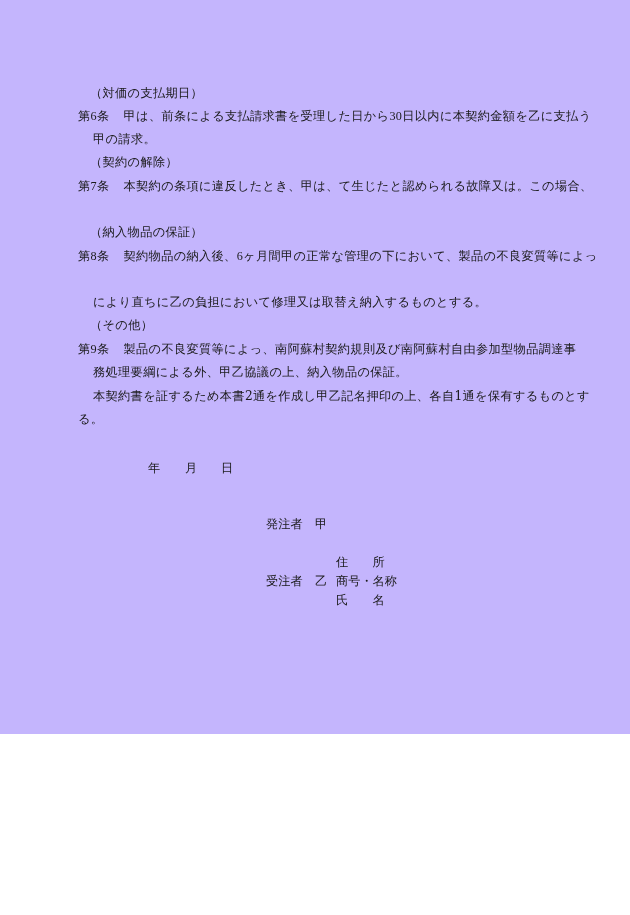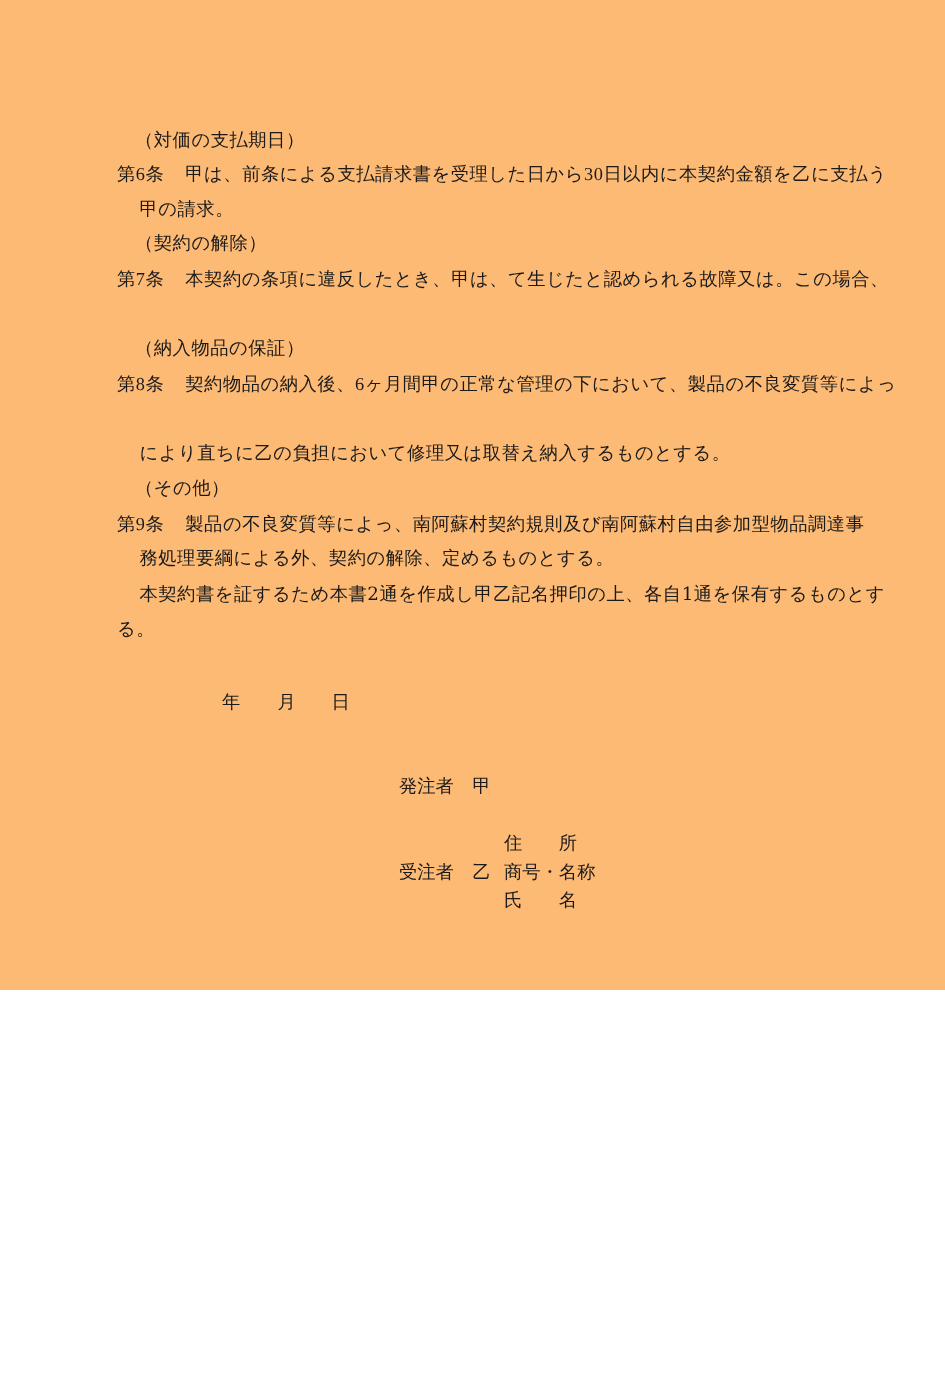--- a/index.html
+++ b/index.html
@@ -1,18 +1,18 @@
 <!DOCTYPE html>
 <html><head>
 <meta charset="utf-8">
 <style>
   html, body { margin: 0; padding: 0; background: #ffffff; }
   body { width: 630px; height: 915px; position: relative; overflow: hidden;
          font-family: "DejaVu Serif", "Liberation Serif", serif; color: #1a1a1a; }
-  .page { position: absolute; left: 0; top: 0; width: 630px; height: 660px; background: #fdba74; }
+  .page { position: absolute; left: 0; top: 0; width: 630px; height: 734px; background: #c4b5fd; }
   .line { position: absolute; left: 78px; font-size: 12.2px; line-height: 16px; white-space: nowrap; letter-spacing: 0.35px; }
   .heading { left: 90px; }
   .art { left: 78px; font-family: Liberation Serif, serif; }
   .cont { left: 93px; }
   .sig { position: absolute; font-size: 12.2px; line-height: 16px; white-space: nowrap; }
 </style>
 </head>
 <body>
 
 <div class="page">
@@ -31,21 +31,21 @@
   <div class="line heading" style="top:224px">（納入物品の保証）</div>
   <div class="line art" style="top:248px">
     <span>第8条</span><span style="display:inline-block;width:14px"></span><span>契約物品の納入後、6ヶ月間甲の正常な管理の下において、製品の不良変質等によっ</span>
   </div>
   <div class="line cont" style="top:294px">により直ちに乙の負担において修理又は取替え納入するものとする。</div>
 
   <div class="line heading" style="top:317px">（その他）</div>
   <div class="line art" style="top:341px">
     <span>第9条</span><span style="display:inline-block;width:14px"></span><span>製品の不良変質等によっ、南阿蘇村契約規則及び南阿蘇村自由参加型物品調達事</span>
   </div>
-  <div class="line cont" style="top:364px">務処理要綱による外、契約の解除、定めるものとする。</div>
+  <div class="line cont" style="top:364px">務処理要綱による外、甲乙協議の上、納入物品の保証。</div>
 
   <div class="line cont" style="top:388px">本契約書を証するため本書2通を作成し甲乙記名押印の上、各自1通を保有するものとす</div>
   <div class="line art" style="top:411px">る。</div>
 
   <div class="sig" style="top:460px; left:148px">年</div>
   <div class="sig" style="top:460px; left:185px">月</div>
   <div class="sig" style="top:460px; left:221px">日</div>
 
   <div class="sig" style="top:516px; left:266px">発注者</div>
   <div class="sig" style="top:516px; left:315px">甲</div>

